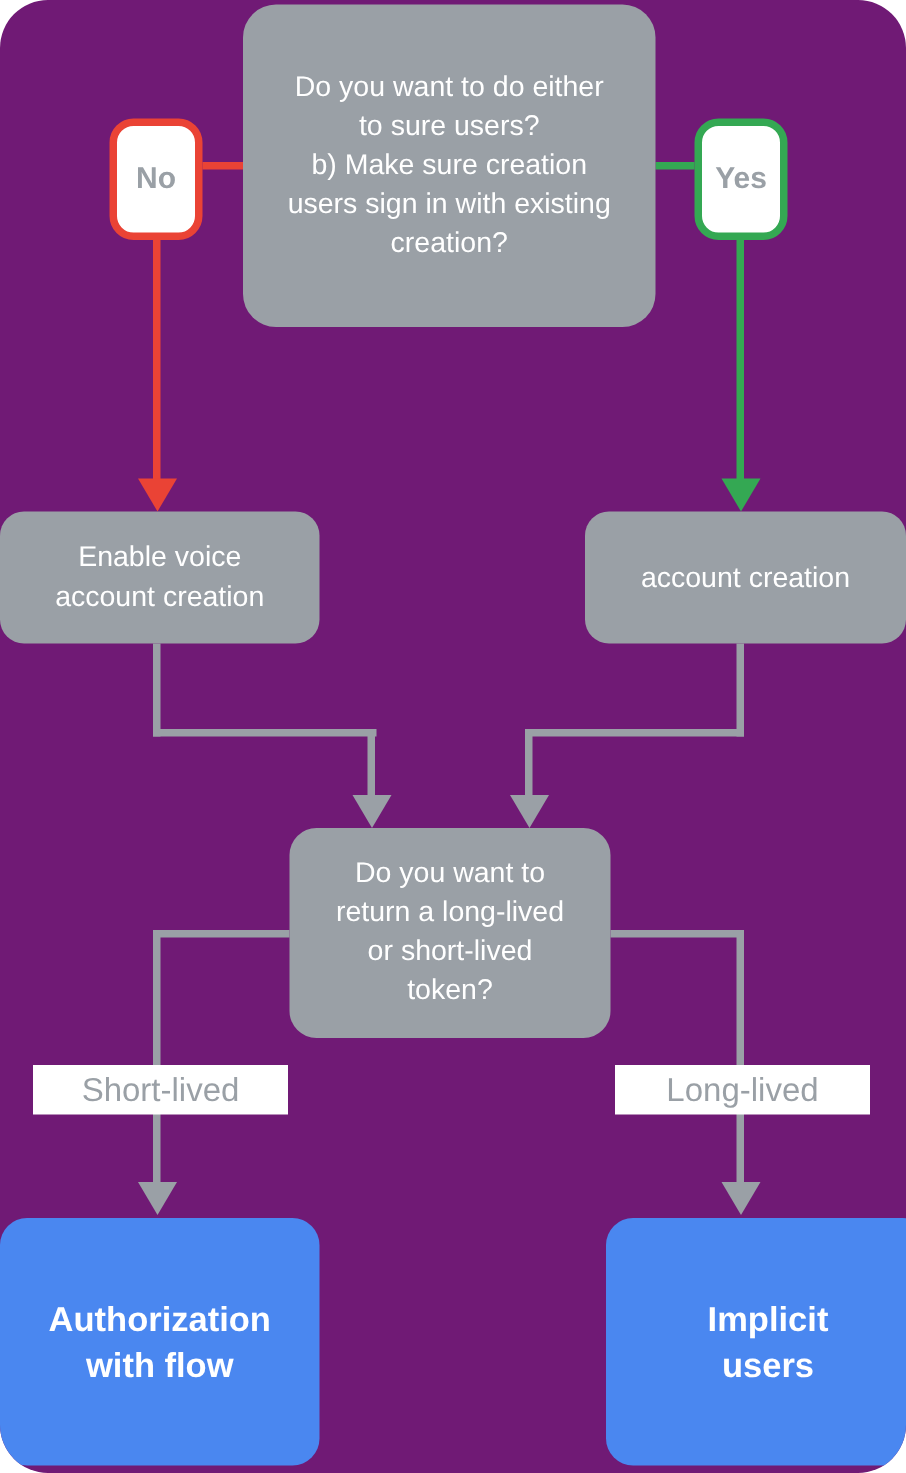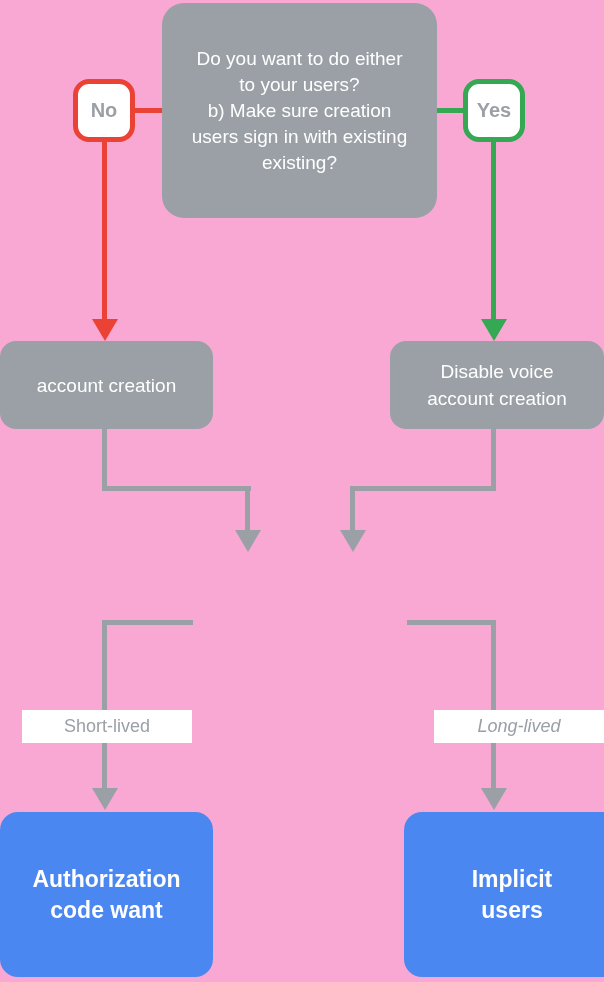--- a/index.html
+++ b/index.html
@@ -1,22 +1,23 @@
 <!DOCTYPE html>
 <html style="--box_gray: #9AA0A6; --connector_gray: #9AA0A6; --no_red: #EA4335; --yes_green: #34A853; --result_blue: #4A87F0; --label_gray: #9AA0A6; --text_white: #FFFFFF;"><head>
 <meta charset="utf-8">
 <style>
   html, body { margin: 0; padding: 0; background: #ffffff; }
   .canvas {
     position: relative;
     width: 604px;
     height: 982px;
-    background: #f9a8d4;
+    background: #701a75;
     font-family: "Liberation Sans", sans-serif;
     overflow: hidden;
+    border-radius: 32px;
   }
   .node {
     position: absolute;
     border-radius: 18px;
     color: #ffffff;
     display: flex;
     flex-direction: column;
     justify-content: center;
     align-items: center;
     text-align: center;
@@ -33,37 +34,37 @@
   .arrow {
     position: absolute; width: 0; height: 0;
     border-left: 13px solid transparent;
     border-right: 13px solid transparent;
     border-top: 22px solid var(--connector_gray);
   }
   .arrow.red { border-top-color: var(--no_red); }
   .arrow.green { border-top-color: var(--yes_green); }
   .badge {
     position: absolute;
-    width: 62px; height: 63px;
+    width: 62px; height: 81px;
     box-sizing: border-box;
     background: #ffffff;
     border: 5px solid var(--connector_gray);
     border-radius: 16px;
     display: flex; align-items: center; justify-content: center;
     color: var(--label_gray);
     font-size: 20px; font-weight: 600;
   }
   .badge.no  { border-color: var(--no_red); }
   .badge.yes { border-color: var(--yes_green); }
   .branch-label {
     position: absolute;
     width: 170px; height: 33px;
     background: #ffffff;
     color: var(--label_gray);
-    font-size: 18px; font-weight: 500;
+    font-size: 22px; font-weight: 500;
     display: flex; align-items: center; justify-content: center;
     z-index: 2;
   }
 </style>
 </head>
 <body>
 
 <div class="canvas">
 
   <div class="conn red" style="left:135px; top:108px; width:27px; height:5px;"></div>
@@ -87,47 +88,53 @@
   <div class="conn" style="left:102px; top:620px; width:91px; height:5px;"></div>
   <div class="conn" style="left:102px; top:620px; width:5px; height:168px;"></div>
   <div class="arrow" style="left:92px; top:788px;"></div>
 
   <div class="conn" style="left:407px; top:620px; width:89px; height:5px;"></div>
   <div class="conn" style="left:491px; top:620px; width:5px; height:168px;"></div>
   <div class="arrow" style="left:481px; top:788px;"></div>
 
   <div class="node gray" style="left:162px; top:3px; width:275px; height:215px; border-radius:22px;">
     <div class="q-line">Do you want to do either</div>
-    <div class="q-line">to your users?</div>
+    <div class="q-line">to sure users?</div>
     <div class="q-line">b) Make sure creation</div>
     <div class="q-line">users sign in with existing</div>
-    <div class="q-line">existing?</div>
+    <div class="q-line">creation?</div>
   </div>
 
   <div class="badge no" style="left:73px; top:79px;">
     <span>No</span>
   </div>
   <div class="badge yes" style="left:463px; top:79px;text-align:right;">
     <span>Yes</span>
   </div>
 
   <div class="node gray" style="left:0px; top:341px; width:213px; height:88px; border-radius:16px;">
+    <div class="s-line">Enable voice</div>
     <div class="s-line">account creation</div>
   </div>
   <div class="node gray" style="left:390px; top:341px; width:214px; height:88px; border-radius:16px;">
-    <div class="s-line">Disable voice</div>
     <div class="s-line">account creation</div>
   </div>
 
+  <div class="node gray" style="left:193px; top:552px; width:214px; height:140px; border-radius:18px;">
+    <div class="q-line">Do you want to</div>
+    <div class="q-line">return a long-lived</div>
+    <div class="q-line">or short-lived</div>
+    <div class="q-line">token?</div>
+  </div>
 
   <div class="branch-label" style="left:22px; top:710px;">Short-lived</div>
-  <div class="branch-label" style="left:434px; top:710px;font-style:italic;">Long-lived</div>
+  <div class="branch-label" style="left:410px; top:710px;">Long-lived</div>
 
   <div class="node blue" style="left:0px; top:812px; width:213px; height:165px;">
     <div class="b-line">Authorization</div>
-    <div class="b-line">code want</div>
+    <div class="b-line">with flow</div>
   </div>
   <div class="node blue" style="left:404px; top:812px; width:216px; height:165px;">
     <div class="b-line">Implicit</div>
     <div class="b-line">users</div>
   </div>
 
 </div>
 
 </body></html>

